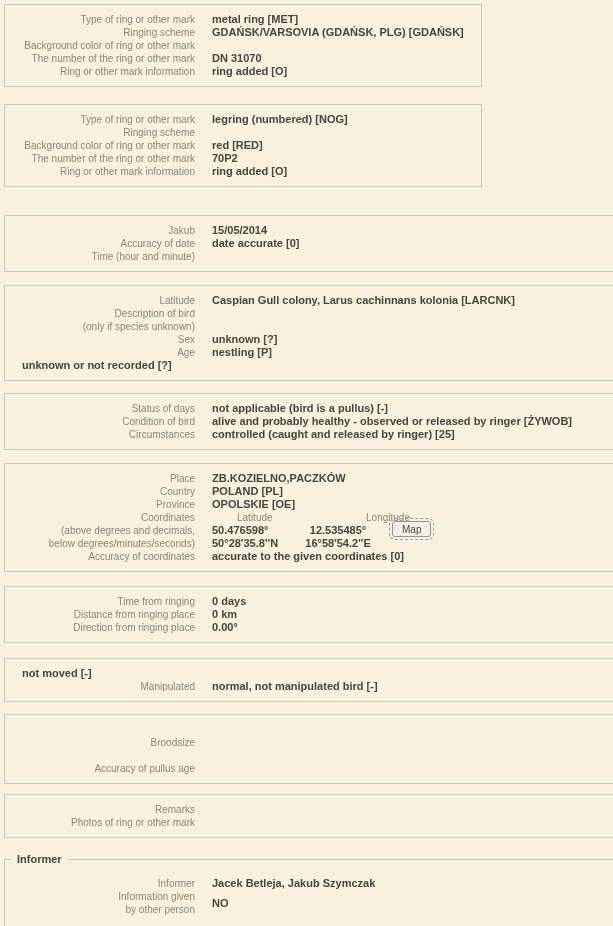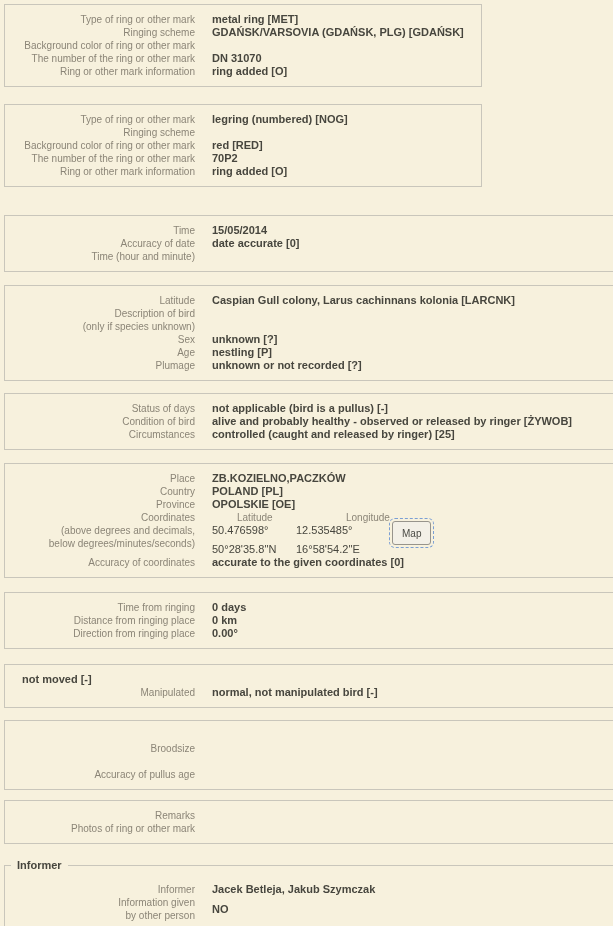--- a/index.html
+++ b/index.html
@@ -45,31 +45,31 @@
   }
   .val {
     padding-left: 17px;
     font-weight: bold;
     color: #47463e;
     white-space: pre;
   }
   .val-area { padding-left: 17px; }
   .subhead { color: #8b8577; font-size: 10px; font-weight: normal; padding-left: 25px; }
   .c1 { display: inline-block; width: 84px; }
-  .c2 { display: inline-block; width: 84px; }
-  .bold { font-weight: normal; white-space: pre; }
+  .c2 { display: inline-block; width: 84px; text-align: center; }
+  .bold { font-weight: bold; white-space: pre; }
 
   .map-btn {
     font-family: "Liberation Sans", "DejaVu Sans", sans-serif;
     font-size: 10px;
     color: #4a4a44;
     background: #f3f0e7;
     border: 1px solid #97948c;
     border-radius: 3px;
-    height: 24px;
+    height: 16px;
     line-height: 13px;
     padding: 0 9px;
     margin: -3px 0 -2px 12px;
     outline: 1px dashed #7b9fd4;
     outline-offset: 2px;
     cursor: pointer;
   }
 
   fieldset.informer {
     box-sizing: border-box;
@@ -132,21 +132,21 @@
     <div class="val">70P2</div>
   </div>
   <div class="row">
     <div class="lbl">Ring or other mark information</div>
     <div class="val">ring added [O]</div>
   </div>
 </div>
 
 <div class="box wide mb13">
   <div class="row">
-    <div class="lbl">Time</div>
+    <div class="lbl">Jakub</div>
     <div class="val">15/05/2014</div>
   </div>
   <div class="row">
     <div class="lbl">Accuracy of date</div>
     <div class="val">date accurate [0]</div>
   </div>
   <div class="row">
     <div class="lbl">Time (hour and minute)</div>
     <div class="val"></div>
   </div>
@@ -167,21 +167,20 @@
   </div>
   <div class="row">
     <div class="lbl">Sex</div>
     <div class="val">unknown [?]</div>
   </div>
   <div class="row">
     <div class="lbl">Age</div>
     <div class="val">nestling [P]</div>
   </div>
   <div class="row">
-    <div class="lbl">Plumage</div>
     <div class="val">unknown or not recorded [?]</div>
   </div>
 </div>
 
 <div class="box wide mb13">
   <div class="row">
     <div class="lbl">Status of days</div>
     <div class="val">not applicable (bird is a pullus) [-]</div>
   </div>
   <div class="row">

